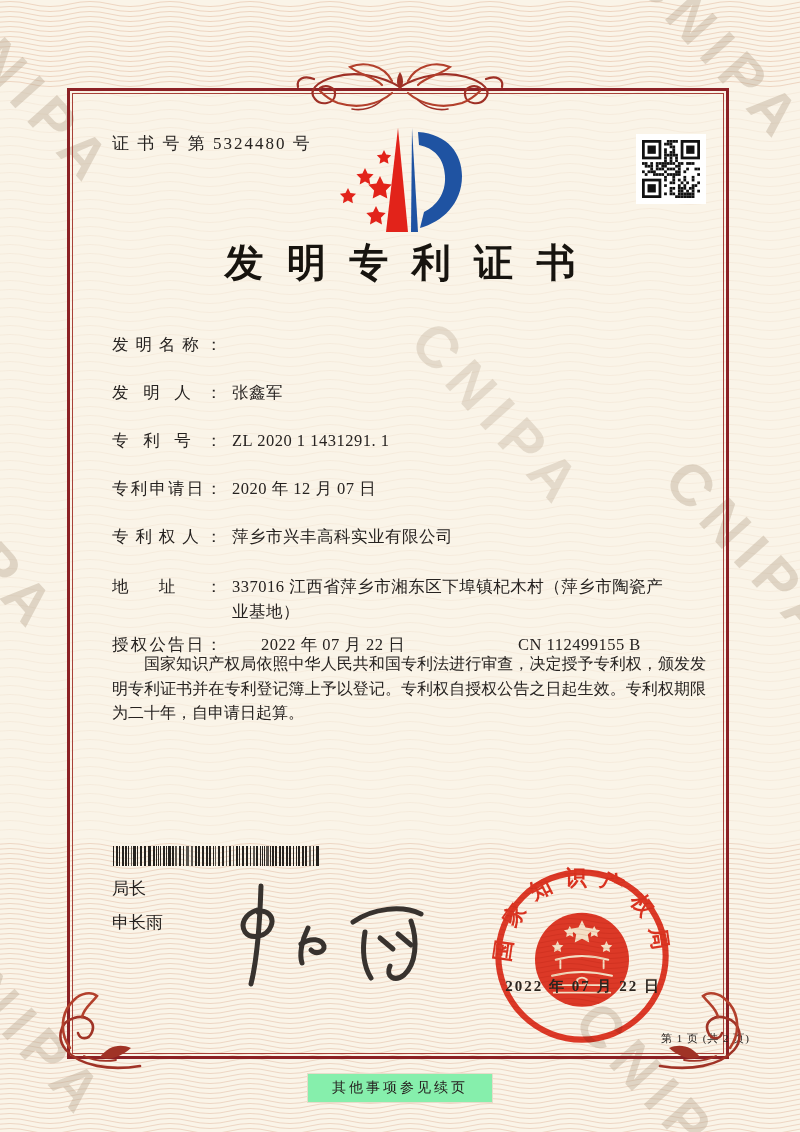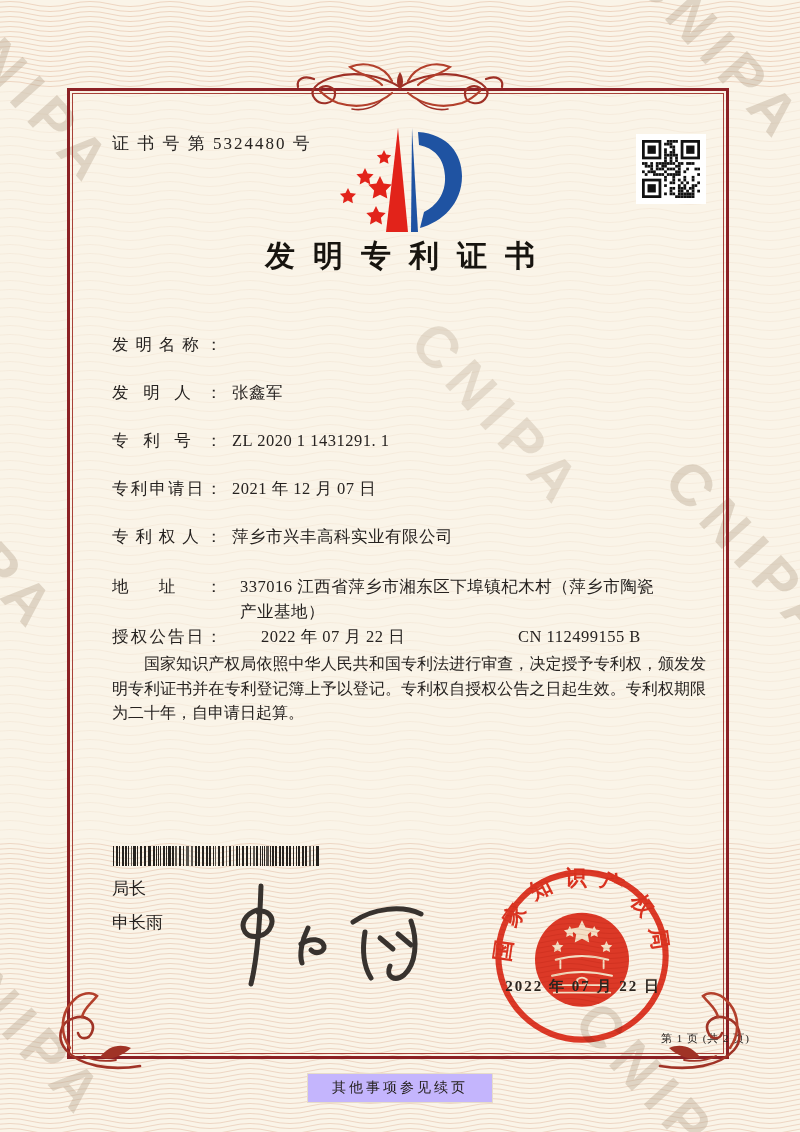--- a/index.html
+++ b/index.html
@@ -29,30 +29,30 @@
   .cert-no{
     position:absolute;left:112px;top:132px;font-size:17px;letter-spacing:2px;
   }
   .qrbox{
     position:absolute;left:636px;top:134px;width:70px;height:70px;background:#ffffff;
     display:flex;align-items:center;justify-content:center;
   }
   .logo{position:absolute;left:332px;top:124px;}
   .doc-title{
     position:absolute;left:0;right:0;top:236px;text-align:center;
-    font-size:30px;font-weight:700;letter-spacing:0.6em;text-indent:0.6em;color:#17140f;
+    font-size:39px;font-weight:700;letter-spacing:0.6em;text-indent:0.6em;color:#17140f;
   }
   .fields{position:absolute;left:112px;top:334px;right:135px;font-size:16.5px;}
   .frow{display:flex;margin-bottom:27px;line-height:21px;}
   .flabel{
     flex:0 0 110px;text-align:justify;text-align-last:justify;
     -moz-text-align-last:justify;white-space:normal;
   }
   .fvalue{flex:1;padding-left:10px;letter-spacing:0.5px;}
-  .frow.addr{line-height:25px;margin-bottom:2px;gap:8px;}
+  .frow.addr{line-height:25px;margin-bottom:10px;}
   .frow.grant{margin-top:2px;gap:29px;}
   .frow.grant .fvalue{flex:0 0 218px;}
   .frow.grant .flabel2{flex:0 0 110px;text-align:justify;text-align-last:justify;}
   .frow.grant .fvalue2{flex:1;padding-left:10px;letter-spacing:0.5px;}
   .body-text{
     position:absolute;left:112px;right:94px;top:652px;
     font-size:16px;line-height:24.6px;text-align:justify;
   }
   .body-text p{margin:0;text-indent:2em;}
   .barcode{position:absolute;left:113px;top:846px;}
@@ -62,21 +62,21 @@
   .seal-date{
     position:absolute;left:497px;top:977px;width:172px;z-index:6;text-align:center;
     font-size:15px;font-weight:700;letter-spacing:2px;color:#2b241e;
   }
   .page-no{
     position:absolute;left:0;right:50px;top:1031px;text-align:right;
     font-size:11px;letter-spacing:1px;z-index:3;
   }
   .foot-note{
     position:absolute;left:50%;top:1073px;transform:translateX(-50%);
-    background:#c4b5fd;border:1px solid #e7dcc9;padding:5px 24px;
+    background:#86efac;border:1px solid #e7dcc9;padding:5px 24px;
     font-size:14px;letter-spacing:3px;z-index:3;
   }
   .ornament{position:absolute;z-index:4;pointer-events:none;}
   svg{display:block;}
 </style>
 </head>
 <body>
 
 <div class="page">
 
@@ -451,21 +451,21 @@
       <div class="frow">
         <span class="flabel">发明人：</span>
         <span class="fvalue">张鑫军</span>
       </div>
       <div class="frow">
         <span class="flabel">专利号：</span>
         <span class="fvalue">ZL 2020 1 1431291. 1</span>
       </div>
       <div class="frow">
         <span class="flabel">专利申请日：</span>
-        <span class="fvalue">2021 年 12 月 07 日</span>
+        <span class="fvalue">2020 年 12 月 07 日</span>
       </div>
       <div class="frow">
         <span class="flabel">专利权人：</span>
         <span class="fvalue">萍乡市兴丰高科实业有限公司</span>
       </div>
       <div class="frow addr">
         <span class="flabel">地址：</span>
         <span class="fvalue" style="max-width:440px;">337016 江西省萍乡市湘东区下埠镇杞木村（萍乡市陶瓷产业基地）</span>
       </div>
       <div class="frow grant">

